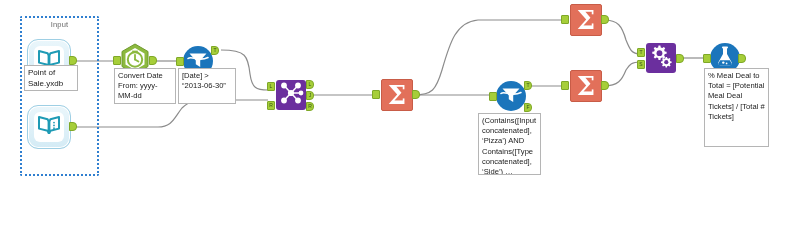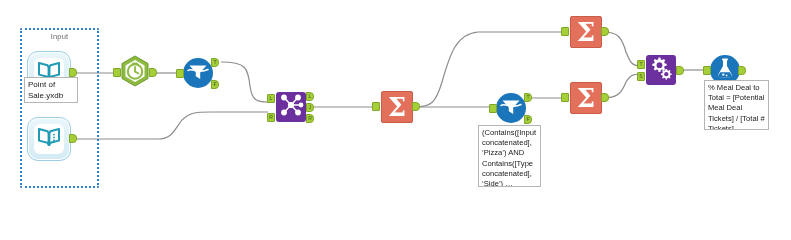--- a/index.html
+++ b/index.html
@@ -5,21 +5,20 @@
   html,body{margin:0;padding:0;background:#ffffff;}
   body{
     font-family:"Liberation Sans","DejaVu Sans",sans-serif;
     -webkit-font-smoothing:antialiased;
   }
   #canvas{
     position:relative;
     width:791px;height:195px;
     background:#ffffff;
     overflow:hidden;
-    margin-top:12px;
   }
 
   
   .container-box{
     position:absolute;
     border:2px dotted #2f7fd0;
     background:rgba(255,255,255,0);
     box-sizing:border-box;
     border-radius:2px;
   }
@@ -211,34 +210,36 @@
           <polygon points="17,6 26.5,11.5 26.5,22.5 17,28 7.5,22.5 7.5,11.5" fill="#ffffff"></polygon>
           <circle cx="17" cy="17.5" r="7.2" fill="none" stroke="#8cb93f" stroke-width="2"></circle>
           <rect x="14.2" y="8.6" width="5.6" height="1.9" fill="#8cb93f"></rect>
           <path d="M17,17.5 L17,12.8" stroke="#8cb93f" stroke-width="1.8" stroke-linecap="round"></path>
           <path d="M17,17.5 L20.4,19.6" stroke="#8cb93f" stroke-width="1.8" stroke-linecap="round"></path>
         </svg>
       </span>
     </div>
     <div class="anchor out plain" style="left:31px;top:12px;"></div>
   </div>
+  <div class="annot" style="left:114px;top:68px;width:62px;height:36px;">Convert Date From: yyyy-MM-dd</div>
 
   <div class="tool" style="left:183px;top:46px;">
     <div class="anchor plain" style="left:-7px;top:11px;"></div>
     <div class="circle-tool">
       <span>
         <svg width="26" height="26" viewBox="0 0 26 26">
           <path d="M4.5,7.5 L21.5,7.5 L15.2,14.5 L15.2,21 L10.8,18.2 L10.8,14.5 Z" fill="#ffffff"></path>
           <path d="M3,12.5 C7,9.2 13,16.5 23,11.5" fill="none" stroke="#ffffff" stroke-width="1.6" stroke-linecap="round"></path>
         </svg>
       </span>
     </div>
     <div class="anchor out" style="left:28px;top:0px;">T</div>
     <div class="anchor out" style="left:28px;top:22px;">F</div>
   </div>
+  <div class="annot" style="left:178px;top:68px;width:58px;height:36px;">[Date] &gt; “2013-06-30”</div>
 
   <div class="tool" style="left:276px;top:80px;">
     <div class="anchor" style="left:-9px;top:2px;">L</div>
     <div class="anchor" style="left:-9px;top:21px;">R</div>
     <div class="square-tool">
       <span>
         <svg width="26" height="26" viewBox="0 0 26 26">
           <g stroke="#ffffff" stroke-width="1.5">
             <line x1="13" y1="13" x2="6" y2="5.5"></line>
             <line x1="13" y1="13" x2="20" y2="5.5"></line>
@@ -343,15 +344,15 @@
           <path d="M7.2,16.3 L16.8,16.3 L18.6,19.2 C19.3,20.5 18.4,21.2 17,21.2
                    L7,21.2 C5.6,21.2 4.7,20.5 5.4,19.2 Z" fill="#1b75bb"></path>
           <rect x="9" y="2.6" width="6" height="1.8" rx="0.8" fill="#ffffff"></rect>
           <circle cx="10.3" cy="18.6" r="1.2" fill="#ffffff"></circle>
           <circle cx="13.6" cy="19.4" r="0.85" fill="#ffffff"></circle>
         </svg>
       </span>
     </div>
     <div class="anchor out plain" style="left:28px;top:11px;"></div>
   </div>
-  <div class="annot" style="left:704px;top:68px;width:65px;height:50px;">% Meal Deal to Total = [Potential Meal Deal Tickets] / [Total # Tickets]</div>
+  <div class="annot" style="left:704px;top:68px;width:65px;height:79px;">% Meal Deal to Total = [Potential Meal Deal Tickets] / [Total # Tickets]</div>
 
 </div>
 
 </body></html>

